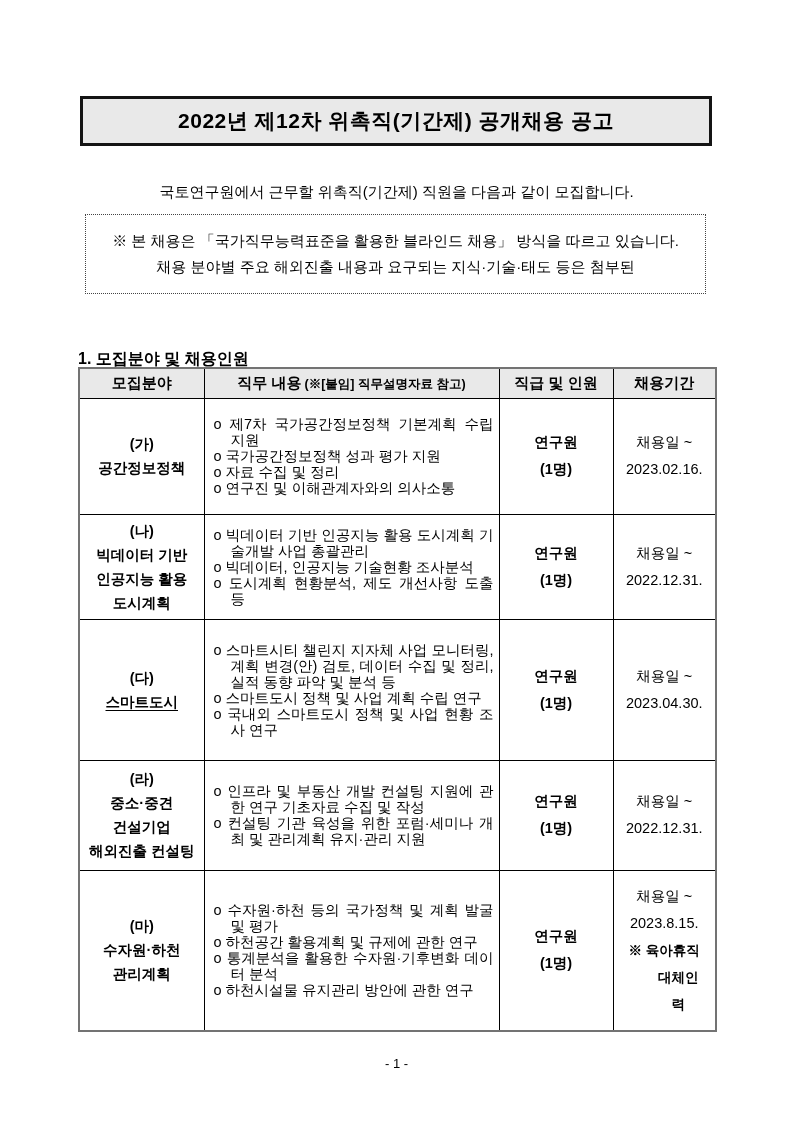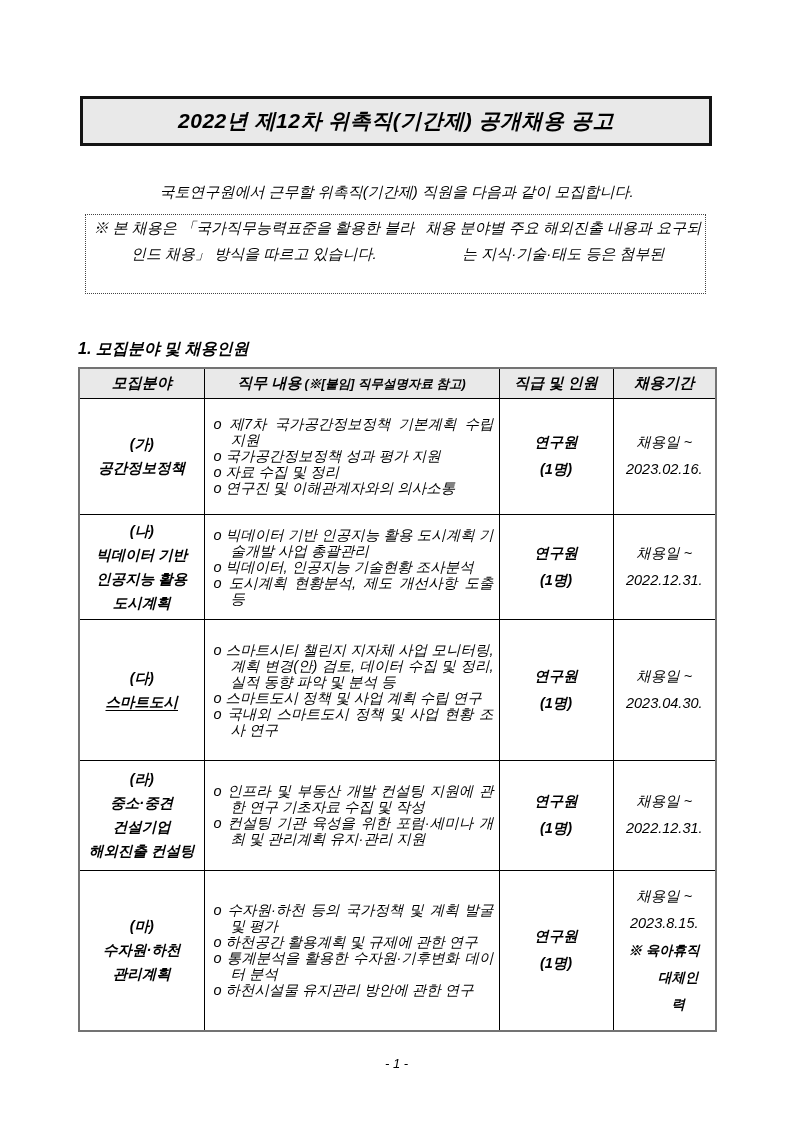--- a/index.html
+++ b/index.html
@@ -5,21 +5,20 @@
   * { margin: 0; padding: 0; box-sizing: border-box; }
   html, body { background: #ffffff; }
   .page {
     position: relative;
     width: 725px;
     height: 1121px;
     background: #ffffff;
     color: #000;
     font-family: "Liberation Sans", sans-serif;
     overflow: hidden;
-    font-style: italic;
   }
   .title-box {
     position: absolute;
     left: 80px; top: 96px;
     width: 632px; height: 50px;
     background: #e9e9e9;
     border: 3px solid #141414;
     display: flex; align-items: center; justify-content: center;
     font-size: 21px; font-weight: bold; letter-spacing: 0.5px;
   }
@@ -27,27 +26,27 @@
     position: absolute;
     left: 78px; top: 183px; width: 637px;
     text-align: center;
     font-size: 15px;
   }
   .notice-box {
     position: absolute;
     left: 85px; top: 214px;
     width: 621px; height: 80px;
     border: 1px dotted #444;
-    display: flex; flex-direction: row; justify-content: center;
+    display: flex; flex-direction: column; justify-content: center;
     text-align: center;
     font-size: 15px; line-height: 26px;
   }
   .section-heading {
     position: absolute;
-    left: 78px; top: 339px;
+    left: 78px; top: 349px;
     font-size: 16px; font-weight: bold;
   }
   table.recruit {
     position: absolute;
     left: 78px; top: 367px;
     width: 637px;
     border-collapse: collapse;
     table-layout: fixed;
     border: 2px solid #737373;
   }

